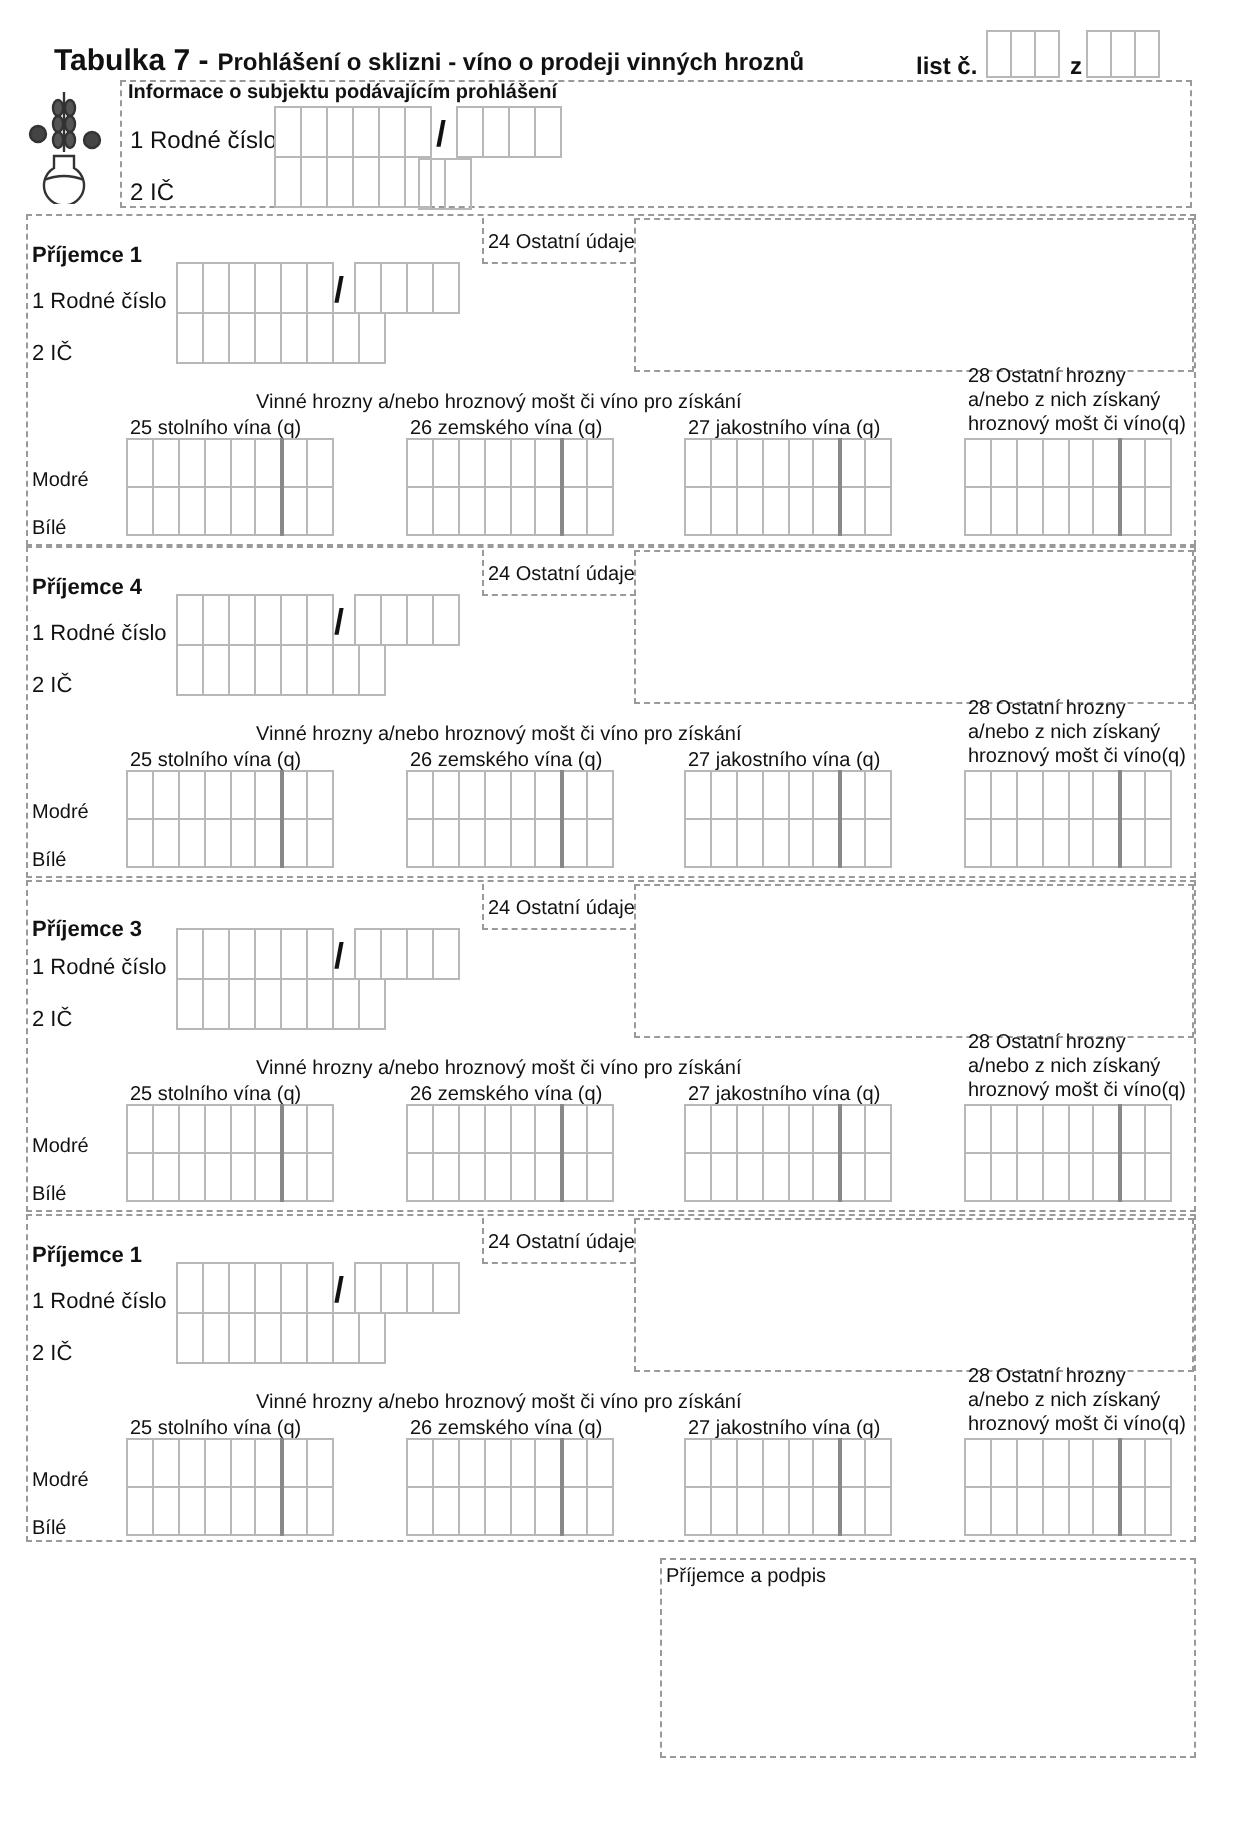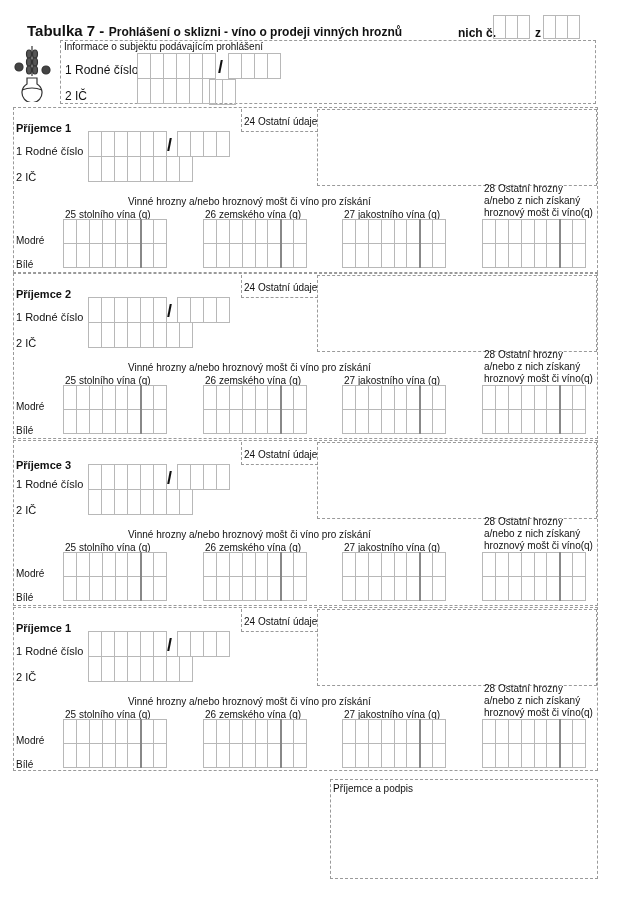--- a/index.html
+++ b/index.html
@@ -9,41 +9,41 @@
   .dash { border:1px dashed #9a9a9a; }
   .title { left:27px; top:22px; white-space:nowrap; }
   .title .big { font-size:15px; font-weight:bold; }
   .title .sub { font-size:12px; font-weight:bold; }
   .list-label { left:458px; top:26px; font-size:12px; font-weight:bold; }
   .z-label { left:535px; top:26px; font-size:12px; font-weight:bold; }
   .boxrow { display:flex; }
   .cell { width:12px; height:22px; border:1px solid #b8b8b8; margin-left:-1px; box-sizing:border-box; }
   .logo { left:12px; top:42px; width:40px; height:60px; }
   .info-box { left:60px; top:40px; width:534px; height:62px; }
-  .info-head { left:64px; top:41px; font-size:10px; font-weight:normal; }
+  .info-head { left:64px; top:41px; font-size:10px; font-weight:bold; }
   .label { font-size:11px; white-space:nowrap; }
   .label-lg { font-size:12px; }
   .grid { border-collapse:collapse; }
   .grid td { border:1px solid #b8b8b8; width:12px; height:24px; padding:0; box-sizing:border-box; }
   .grid td.sep { border-left:2px solid #888; }
   .rc td { border:1px solid #b8b8b8; width:13px; height:25px; padding:0; }
   .slash { font-size:18px; font-weight:bold; }
   .section { left:13px; width:583px; }
   .ostatni-box { border:1px dashed #9a9a9a; }
   .small { font-size:10px; }
   .stamp { left:330px; top:779px; width:266px; height:98px; }
 </style>
 </head>
 <body>
 
 <div class="abs title">
   <span class="big">Tabulka 7 -</span>
   <span class="sub">Prohlášení o sklizni - víno o prodeji vinných hroznů</span>
 </div>
-<div class="abs list-label">nich č.</div>
+<div class="abs list-label">list č.</div>
 <div class="abs boxrow" style="left:494px;top:15px;">
   <div class="cell" style="height:24px;width:13px"></div>
   <div class="cell" style="height:24px;width:13px"></div>
   <div class="cell" style="height:24px;width:13px"></div>
 </div>
 <div class="abs z-label">z</div>
 <div class="abs boxrow" style="left:544px;top:15px;">
   <div class="cell" style="height:24px;width:13px"></div>
   <div class="cell" style="height:24px;width:13px"></div>
   <div class="cell" style="height:24px;width:13px"></div>
@@ -248,21 +248,21 @@
           <td class=""></td>
           <td class=""></td>
           <td class=""></td>
           <td class="sep"></td>
           <td class=""></td>
         </tr>
       </tbody>
     </table>
 
       <div class="abs dash section" style="top:273px;height:164px;"></div>
-      <div class="abs label" style="left:16px;top:288px;font-weight:bold;">Příjemce 2</div>
+      <div class="abs label" style="left:16px;top:288px;font-weight:bold;">Příjemce 4</div>
       <div class="abs label" style="left:16px;top:311px;">1 Rodné číslo</div>
       <div class="abs label" style="left:16px;top:337px;">2 IČ</div>
       <table class="abs grid rc" style="left:88px;top:297px;">
         <tbody>
         <tr>
           <td></td>
           <td></td>
           <td></td>
           <td></td>
           <td></td>

